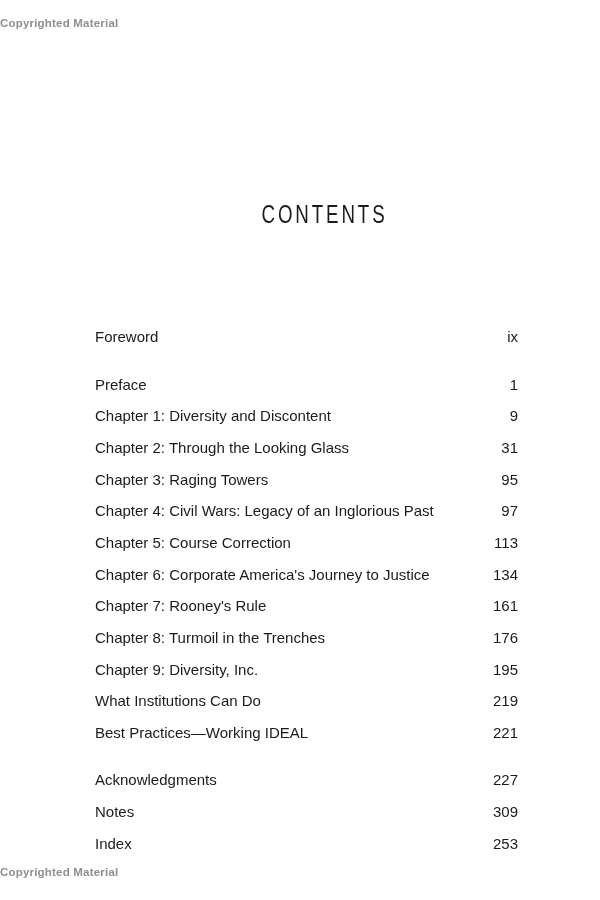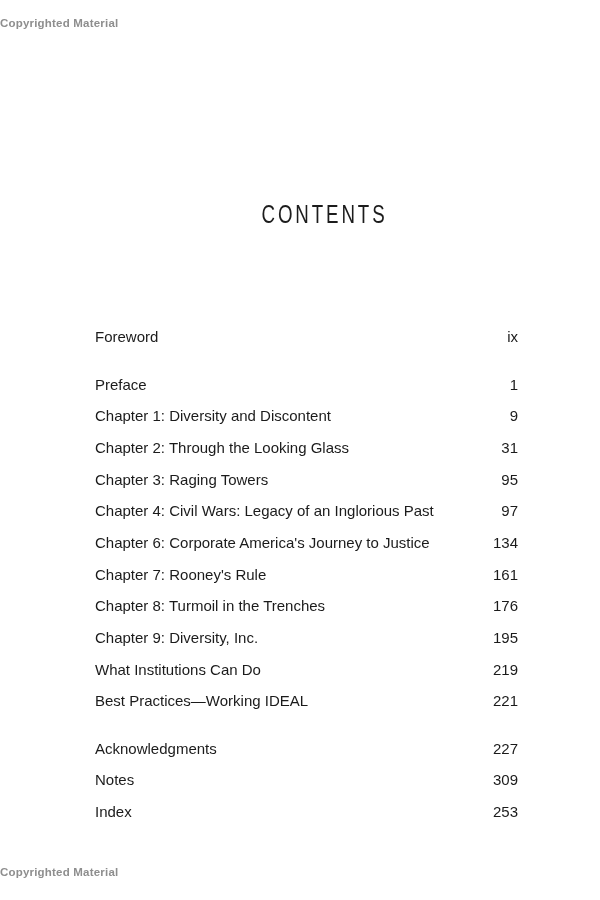--- a/index.html
+++ b/index.html
@@ -87,20 +87,24 @@
         </div>
         <div class="toc-row">
           <span class="toc-label">Chapter 3: Raging Towers</span>
           <span class="toc-page">95</span>
         </div>
         <div class="toc-row">
           <span class="toc-label">Chapter 4: Civil Wars: Legacy of an Inglorious Past</span>
           <span class="toc-page">97</span>
         </div>
         <div class="toc-row">
+          <span class="toc-label">Chapter 5: Course Correction</span>
+          <span class="toc-page">113</span>
+        </div>
+        <div class="toc-row">
           <span class="toc-label">Chapter 6: Corporate America's Journey to Justice</span>
           <span class="toc-page">134</span>
         </div>
         <div class="toc-row">
           <span class="toc-label">Chapter 7: Rooney's Rule</span>
           <span class="toc-page">161</span>
         </div>
         <div class="toc-row">
           <span class="toc-label">Chapter 8: Turmoil in the Trenches</span>
           <span class="toc-page">176</span>

